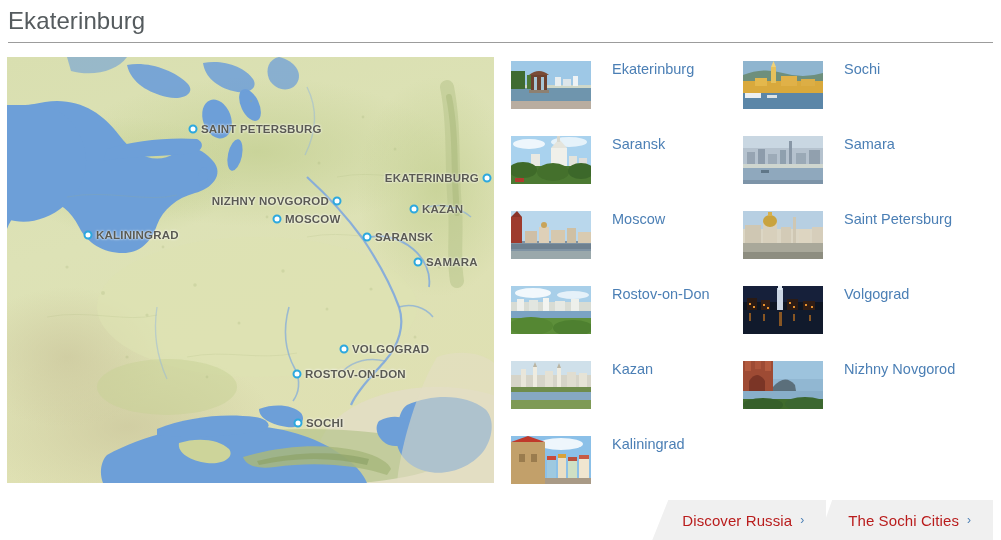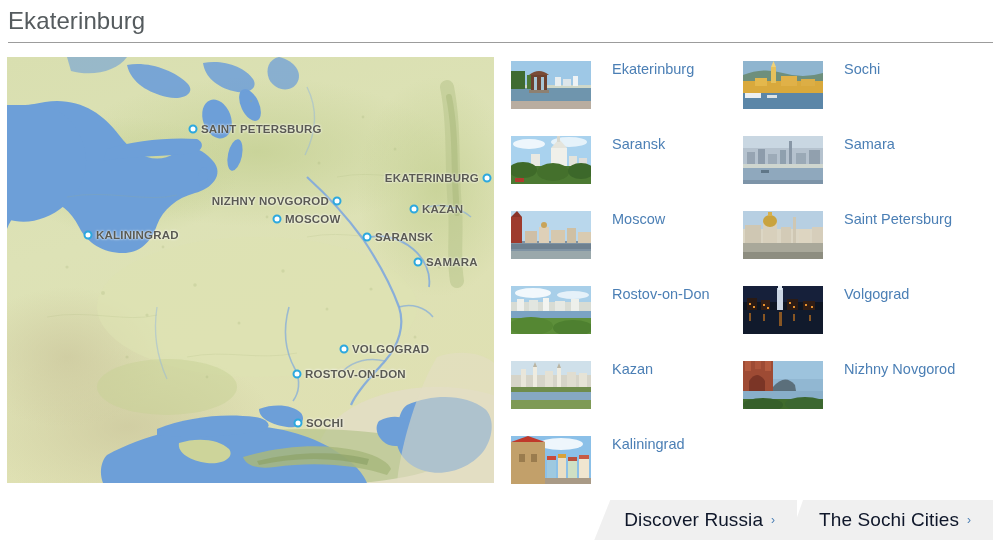--- a/index.html
+++ b/index.html
@@ -133,22 +133,22 @@
     display: flex;
     align-items: center;
     justify-content: center;
     padding: 0 22px 0 30px;
     margin-left: -8px;
     cursor: pointer;
     clip-path: polygon(14px 0, 100% 0, 100% 100%, 0 100%);
   }
   .nav-tab.first { clip-path: polygon(16px 0, 100% 0, 100% 100%, 0 100%); }
   .nav-tab .nav-label {
-    font-size: 19px;
-    color: #0f172a;
+    font-size: 15px;
+    color: #b91c1c;
     white-space: nowrap;
     letter-spacing: 0.1px;
   }
   .nav-tab .chev {
     margin-left: 8px;
     font-size: 12px;
     color: #4b7fb5;
     line-height: 1;
   }
 </style>

